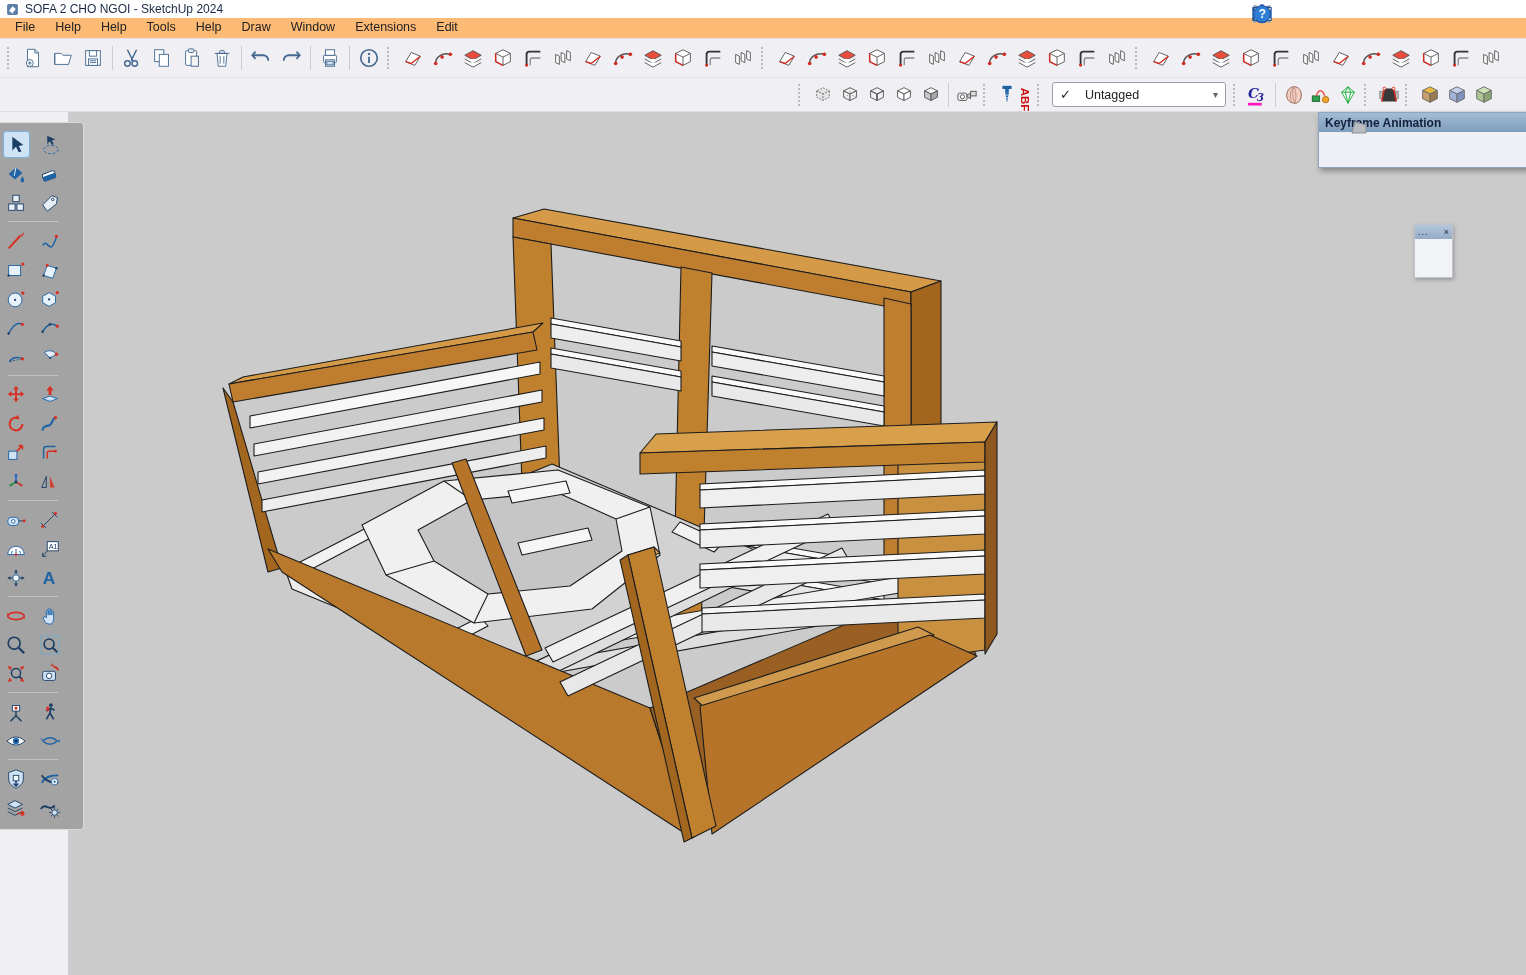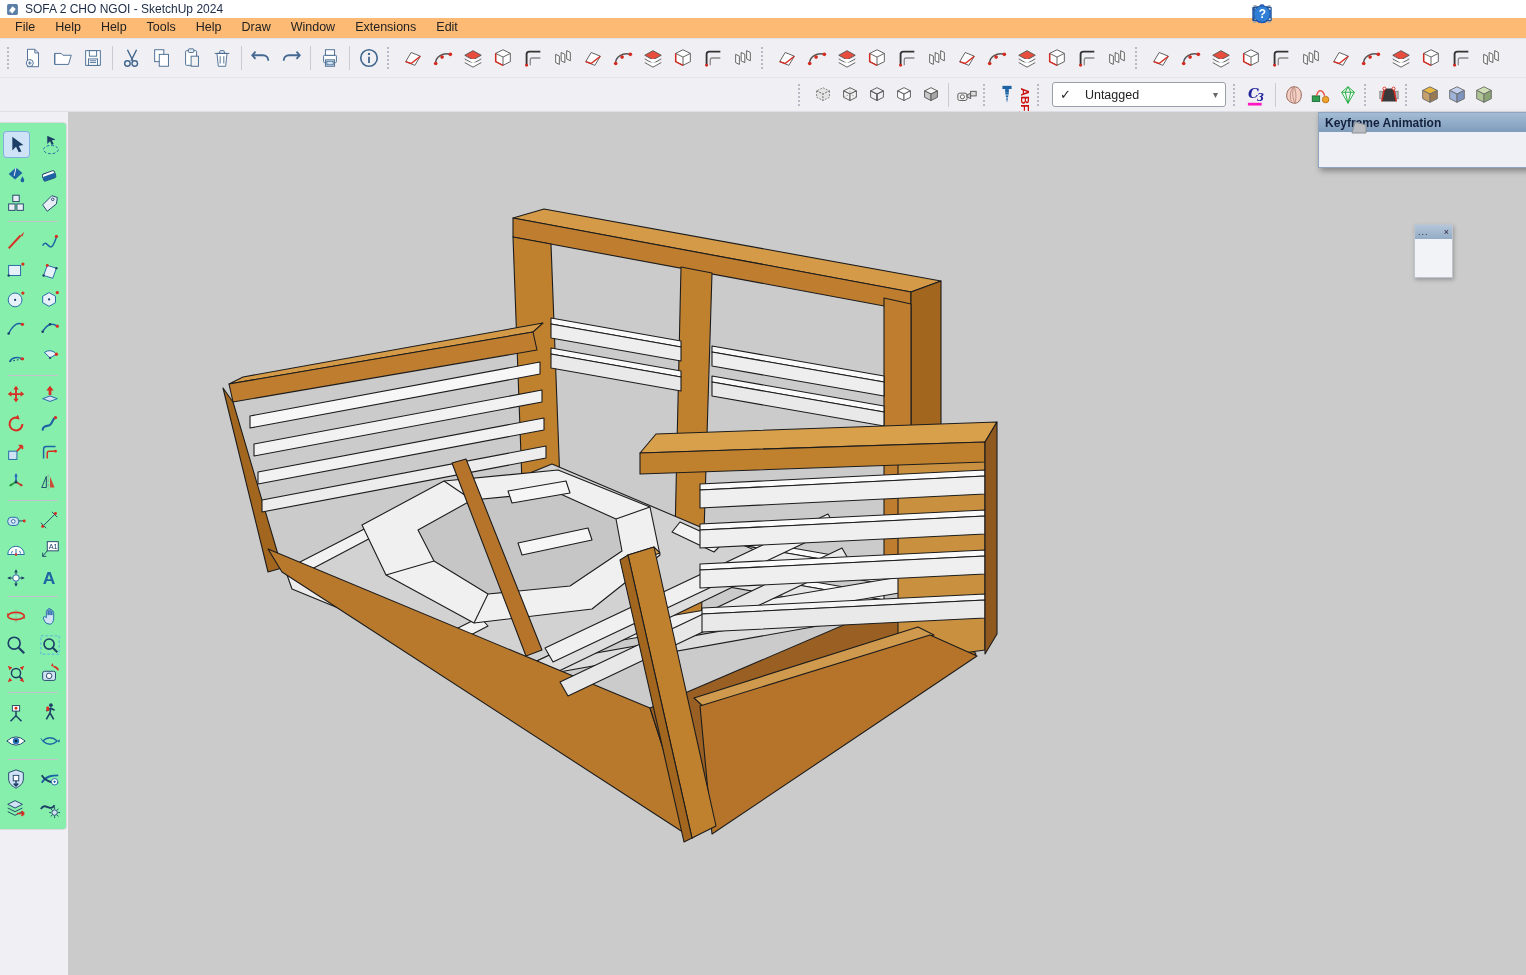--- a/index.html
+++ b/index.html
@@ -17,22 +17,22 @@
   .sep{width:1px;height:24px;background:#c9ccd4;margin:0 4px;flex:0 0 auto;}
   .grip{width:4px;height:22px;border-left:2px dotted #b8bbc6;margin:0 5px 0 3px;flex:0 0 auto;}
   .dropdown{width:158px;height:23px;background:#fff;border:1px solid #9aa0aa;border-radius:3px;
     display:flex;align-items:center;gap:6px;padding:0 7px;margin:0 4px;}
   .dropdown .val{font-size:12.5px;color:#222;flex:1;margin-left:8px;}
   .dropdown .check{font-size:13px;color:#222;}
   .dropdown .caret{font-size:10px;color:#666;}
   .abfwrap{display:flex;align-items:center;margin:0 2px;}
   .abftext{font-size:11px;font-weight:bold;color:#cc1111;transform:rotate(90deg) scaleX(1.05);letter-spacing:0px;width:14px;}
   .main{position:relative;width:1526px;height:903px;}
-  .palette{position:absolute;left:0;top:10px;width:66px;background:#86efac;
-    border:1px solid #d9dade;border-left:none;border-radius:0 4px 4px 0;padding:6px 0 6px 0;}
+  .palette{position:absolute;left:0;top:10px;width:66px;background:#a3a3a3;
+    border:1px solid #d9dade;border-left:none;border-radius:0 4px 4px 0;padding:6px 17px 6px 0;}
   .prow{display:flex;justify-content:center;gap:7px;margin:2px 0;}
   .ptool{width:27px;height:27px;display:flex;align-items:center;justify-content:center;border-radius:4px;}
   .ptool.active{background:#cfe3f7;box-shadow:0 0 0 1px #7fb0dd inset;}
   .pdiv{height:1px;background:#c2c3c9;margin:5px 8px;}
   .canvas{position:absolute;left:68px;top:0;width:1458px;height:903px;background:#cbcbcb;}
   .canvas svg{position:absolute;left:-68px;top:-110px;}
   .kfa{position:absolute;left:1250px;top:0px;width:228px;background:#eef0f5;
     border:1px solid #8fa5bf;box-shadow:2px 3px 6px rgba(0,0,0,.35);}
   .kfa-title{height:19px;background:linear-gradient(#a4bcd6,#7e9cbb);display:flex;align-items:center;
     padding:0 6px;font-size:12px;font-weight:bold;color:#14213c;}

